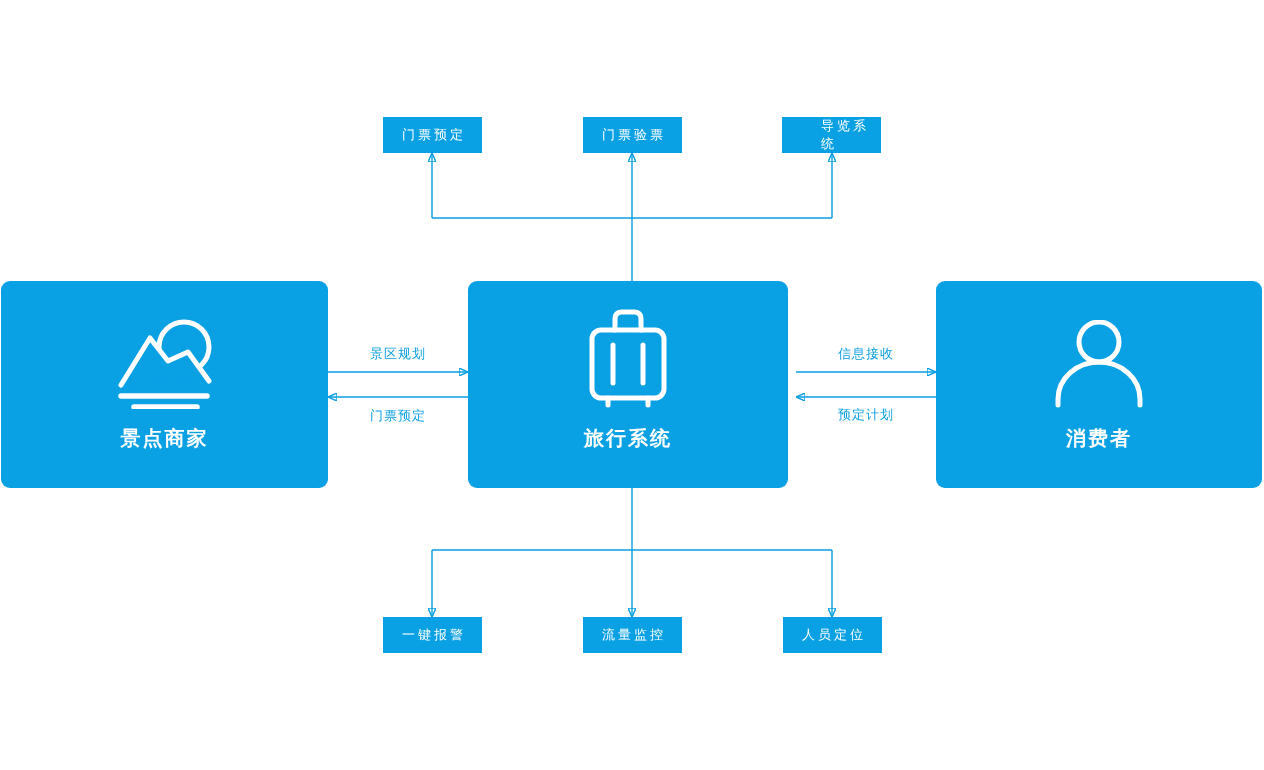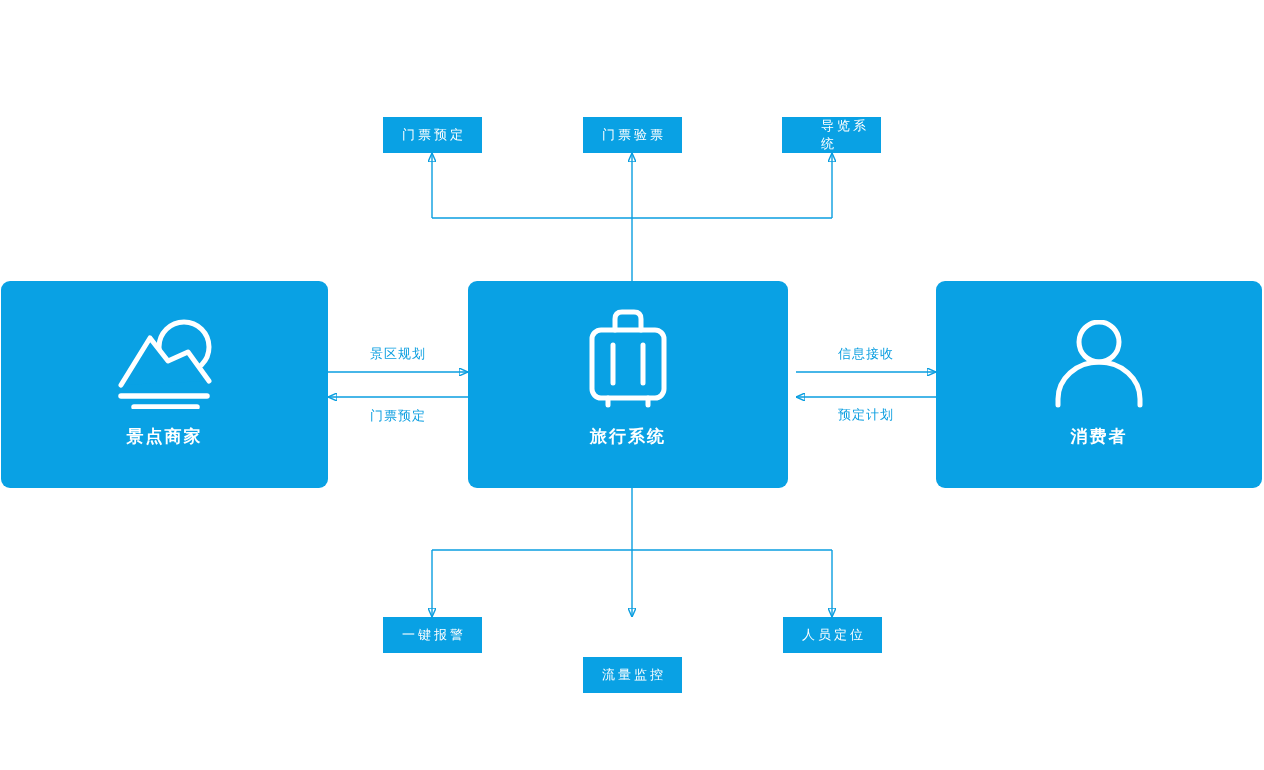--- a/index.html
+++ b/index.html
@@ -32,21 +32,21 @@
     background:var(--node-fill);
     border-radius:9px;
   }
   .big-node .icon{
     position:absolute;left:50%;transform:translateX(-50%);
   }
   .big-node .big-label{
     position:absolute;left:0;right:0;top:144px;
     text-align:center;
     color:var(--node-text);
-    font-size:17px;font-weight:700;letter-spacing:2px;
+    font-size:20px;font-weight:700;letter-spacing:2px;
   }
   .small-node{
     position:absolute;
     width:99px;height:36px;
     background:var(--node-fill);
     border-radius:0;
     display:flex;align-items:center;justify-content:center;
     color:var(--node-text);
     font-size:13px;letter-spacing:3px;
     padding-left:3px; 
@@ -130,21 +130,21 @@
   </div>
 
   <div class="row-top">
     <div class="small-node" style="left:383px;">门票预定</div>
     <div class="small-node" style="left:583px;">门票验票</div>
     <div class="small-node" style="left:782px;padding-left:39px;">导览系统</div>
   </div>
 
   <div class="row-bottom">
     <div class="small-node" style="left:383px;">一键报警</div>
-    <div class="small-node" style="left:583px;margin-top:40px;">流量监控</div>
+    <div class="small-node" style="left:583px;">流量监控</div>
     <div class="small-node" style="left:783px;">人员定位</div>
   </div>
 
   <div class="edge-label" style="left:338px;top:345px;">景区规划</div>
   <div class="edge-label" style="left:338px;top:407px;">门票预定</div>
   <div class="edge-label" style="left:806px;top:345px;">信息接收</div>
   <div class="edge-label" style="left:806px;top:406px;">预定计划</div>
 
 </div>
 

